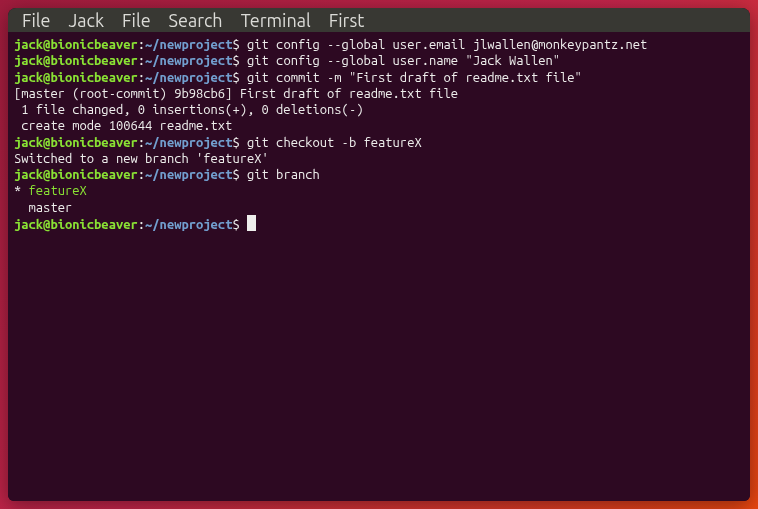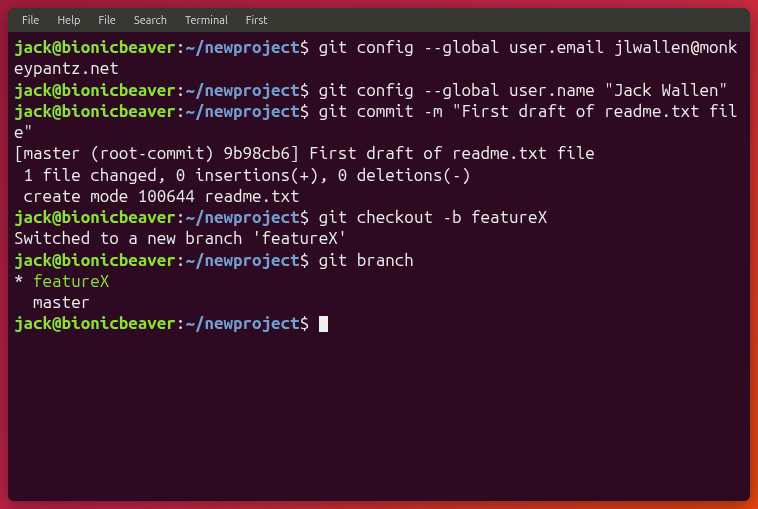--- a/index.html
+++ b/index.html
@@ -53,32 +53,32 @@
     .ctrl-max { background: #5f5f59; color: #2a2a26; }
     .ctrl-close { background: #e95420; color: #fff; }
     .menubar {
       background: #383833;
       height: 24px;
       display: flex;
       align-items: center;
       padding: 0 6px;
       gap: 2px;
       font-family: "Ubuntu", sans-serif;
-      font-size: 11px;
+      font-size: 18px;
       color: #dcdcd8;
     }
     .menu-item {
       padding: 2px 8px;
       cursor: pointer;
     }
     .terminal {
       background: #2d0922;
       flex: 1;
       padding: 4px 6px;
-      font-size: 17px;
+      font-size: 13px;
       line-height: 1.25;
       color: #eeeeec;
       font-family: "Ubuntu Mono", "DejaVu Sans Mono", monospace;
       white-space: pre-wrap;
       word-break: break-all;
       overflow: hidden;
     }
     .prompt-user { color: #8ae234; font-weight: bold; }
     .prompt-path { color: #729fcf; font-weight: bold; }
     .prompt-dollar { color: #eeeeec; }
@@ -92,21 +92,21 @@
     }
     .line { display: block; }
   </style>
 </head>
 <body>
 
 <div class="window">
 
   <div class="menubar">
     <span class="menu-item">File</span>
-    <span class="menu-item">Help</span>
+    <span class="menu-item">Jack</span>
     <span class="menu-item">File</span>
     <span class="menu-item">Search</span>
     <span class="menu-item">Terminal</span>
     <span class="menu-item">First</span>
   </div>
 
   <div class="terminal"><span class="line"><span class="prompt-user">jack@bionicbeaver</span><span class="prompt-dollar">:</span><span class="prompt-path">~/newproject</span><span class="prompt-dollar">$</span><span> git config --global user.email jlwallen@monkeypantz.net</span></span><span class="line"><span class="prompt-user">jack@bionicbeaver</span><span class="prompt-dollar">:</span><span class="prompt-path">~/newproject</span><span class="prompt-dollar">$</span><span> git config --global user.name "Jack Wallen"</span></span><span class="line"><span class="prompt-user">jack@bionicbeaver</span><span class="prompt-dollar">:</span><span class="prompt-path">~/newproject</span><span class="prompt-dollar">$</span><span> git commit -m "First draft of readme.txt file"</span></span><span class="line">[master (root-commit) 9b98cb6] First draft of readme.txt file</span><span class="line"> 1 file changed, 0 insertions(+), 0 deletions(-)</span><span class="line"> create mode 100644 readme.txt</span><span class="line"><span class="prompt-user">jack@bionicbeaver</span><span class="prompt-dollar">:</span><span class="prompt-path">~/newproject</span><span class="prompt-dollar">$</span><span> git checkout -b featureX</span></span><span class="line">Switched to a new branch 'featureX'</span><span class="line"><span class="prompt-user">jack@bionicbeaver</span><span class="prompt-dollar">:</span><span class="prompt-path">~/newproject</span><span class="prompt-dollar">$</span><span> git branch</span></span><span class="line"><span>* </span><span class="branch-active">featureX</span></span><span class="line">  master</span><span class="line"><span class="prompt-user">jack@bionicbeaver</span><span class="prompt-dollar">:</span><span class="prompt-path">~/newproject</span><span class="prompt-dollar">$</span><span> </span><span class="cursor"></span></span></div>
 </div>
 
 </body></html>

